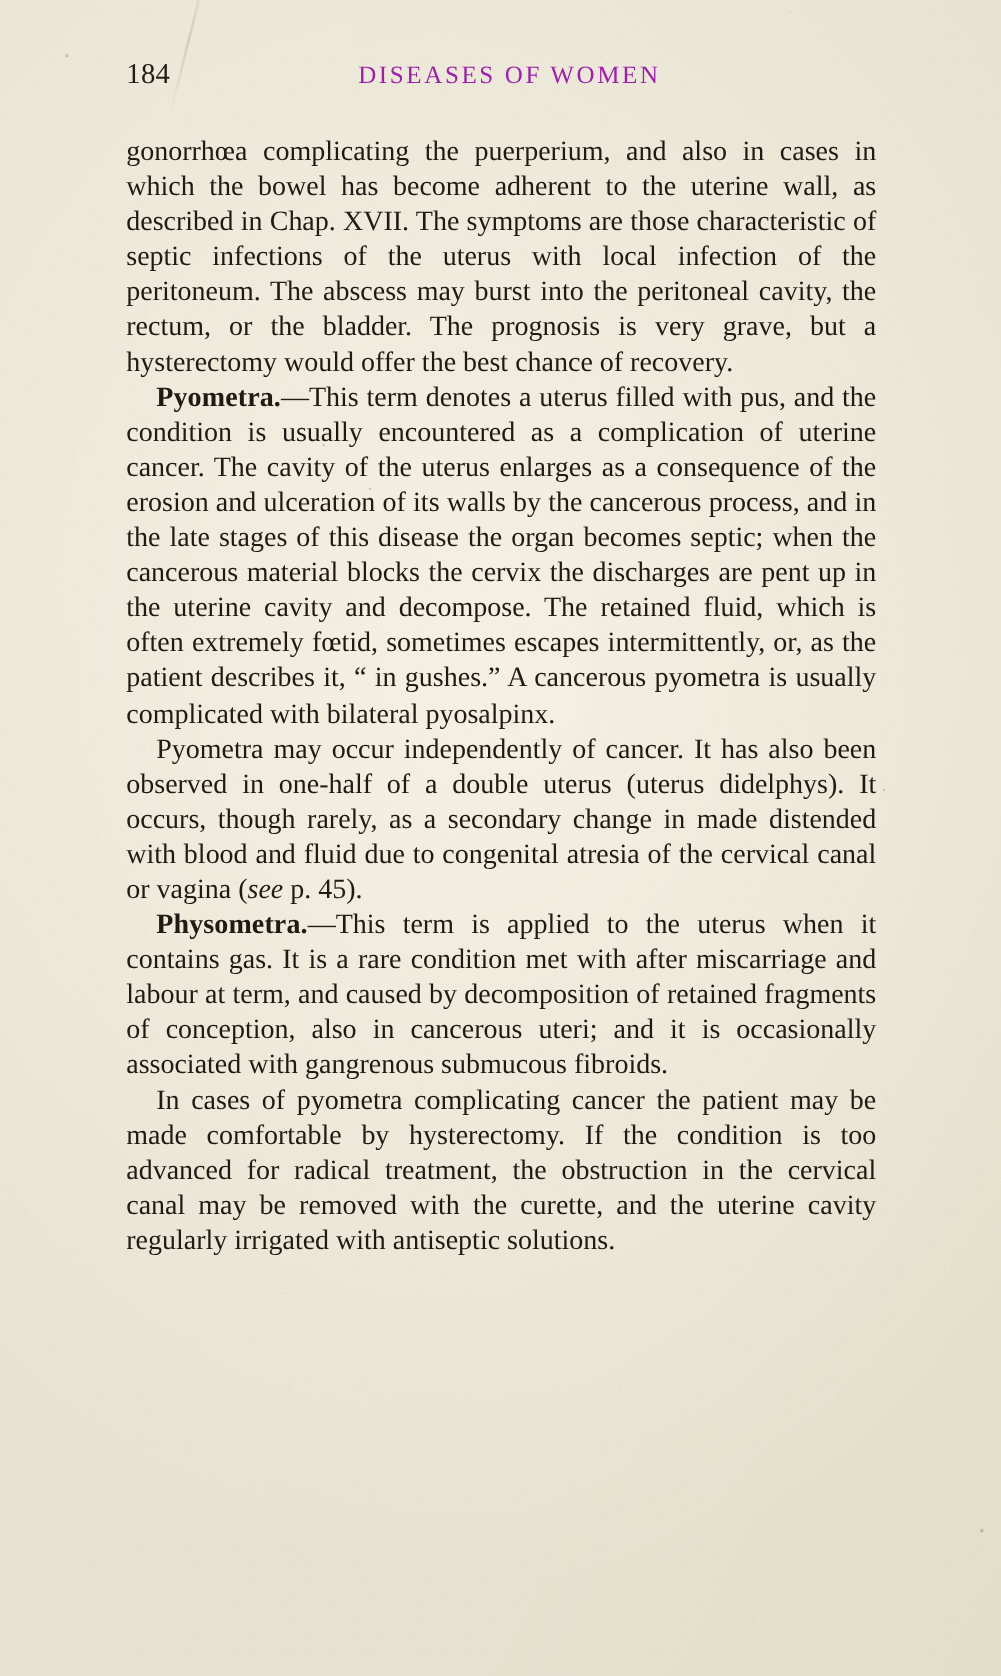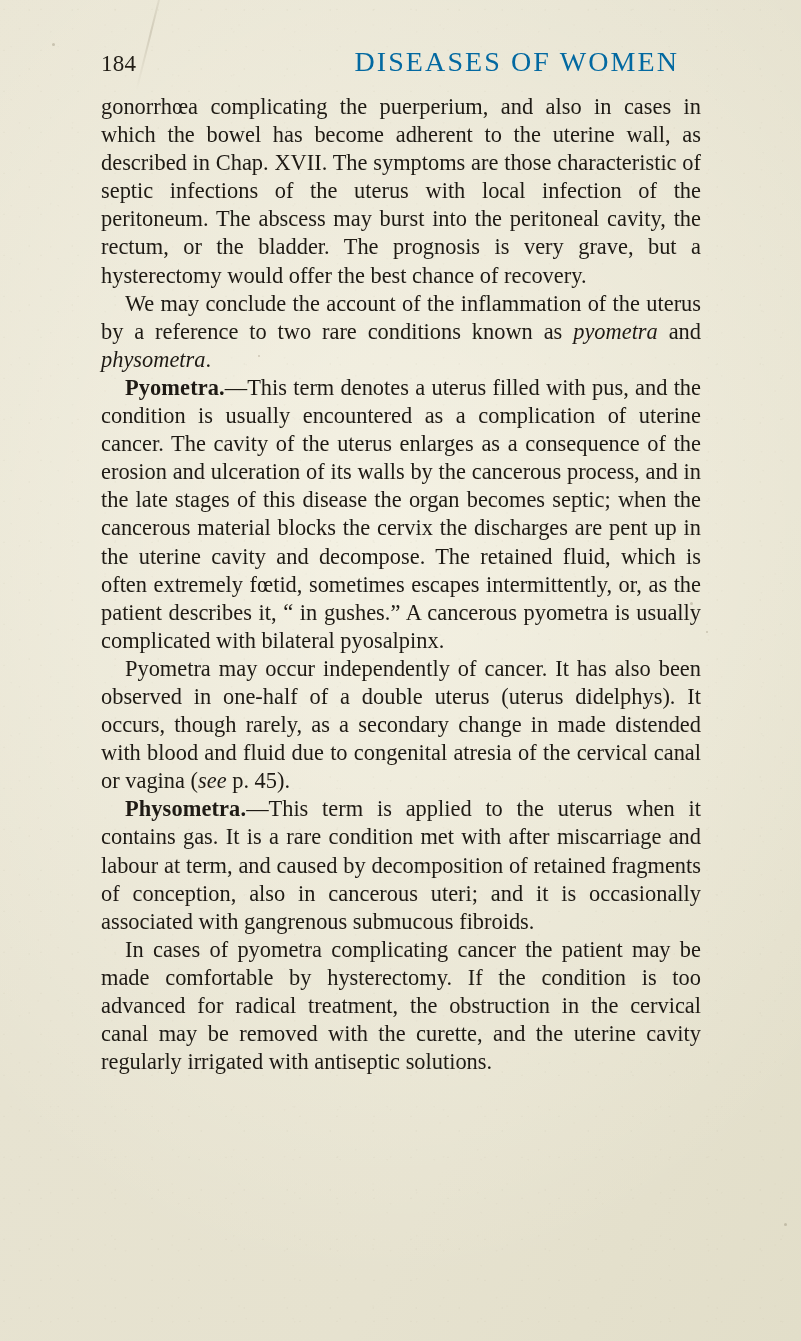--- a/index.html
+++ b/index.html
@@ -69,33 +69,33 @@
     display: flex;
     align-items: baseline;
   }
   .folio {
     font-size: 23px;
     letter-spacing: 0.2px;
     color: #211d16;
   }
   .runtitle {
     flex: 1;
-    text-align: right;
-    font-size: 28px;
+    text-align: center;
+    font-size: 20px;
     letter-spacing: 2.1px;
-    color: #0369a1;
+    color: #a21caf;
     padding-right: 22px;
     white-space: nowrap;
   }
 
   
   .textblock {
     position: absolute;
     left: 101px;
-    top: 93px;
+    top: 107px;
     width: 600px;
   }
   p.para {
     margin: 0;
     font-size: 22.4px;
     line-height: 28.1px;
     text-align: justify;
     text-justify: inter-word;
     text-indent: 24px;
     color: #1e1a14;
@@ -122,21 +122,20 @@
 
   <div class="runhead">
     <span class="folio">184</span>
     <span class="runtitle">DISEASES OF WOMEN</span>
   </div>
 
   <div class="textblock">
 
     <p class="para noindent">gonorrhœa complicating the puerperium, and also in cases in which the bowel has become adherent to the uterine wall, as described in Chap. XVII. The symptoms are those characteristic of septic infections of the uterus with local infection of the peritoneum. The abscess may burst into the peritoneal cavity, the rectum, or the bladder. The prognosis is very grave, but a hysterectomy would offer the best chance of recovery.</p>
 
-    <p class="para"><span>We may conclude the account of the inflammation of the uterus by a reference to two rare conditions known as </span><i>pyometra</i><span> and </span><i>physometra</i><span>.</span></p>
 
     <p class="para"><b>Pyometra.</b><span>—This term denotes a uterus filled with pus, and the condition is usually encountered as a complication of uterine cancer. The cavity of the uterus enlarges as a consequence of the erosion and ulceration of its walls by the cancerous process, and in the late stages of this disease the organ becomes septic; when the cancerous material blocks the cervix the discharges are pent up in the uterine cavity and decompose. The retained fluid, which is often extremely fœtid, sometimes escapes intermittently, or, as the patient describes it, “ in gushes.” A cancerous pyometra is usually complicated with bilateral pyosalpinx.</span></p>
 
     <p class="para"><span>Pyometra may occur independently of cancer. It has also been observed in one-half of a double uterus (uterus didelphys). It occurs, though rarely, as a secondary change in made distended with blood and fluid due to congenital atresia of the cervical canal or vagina (</span><i>see</i><span> p. 45).</span></p>
 
     <p class="para"><b>Physometra.</b><span>—This term is applied to the uterus when it contains gas. It is a rare condition met with after miscarriage and labour at term, and caused by decomposition of retained fragments of conception, also in cancerous uteri; and it is occasionally associated with gangrenous submucous fibroids.</span></p>
 
     <p class="para">In cases of pyometra complicating cancer the patient may be made comfortable by hysterectomy. If the condition is too advanced for radical treatment, the obstruction in the cervical canal may be removed with the curette, and the uterine cavity regularly irrigated with antiseptic solutions.</p>
 
 

